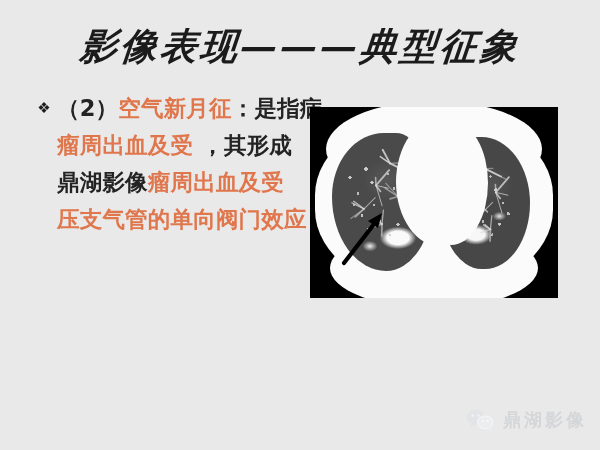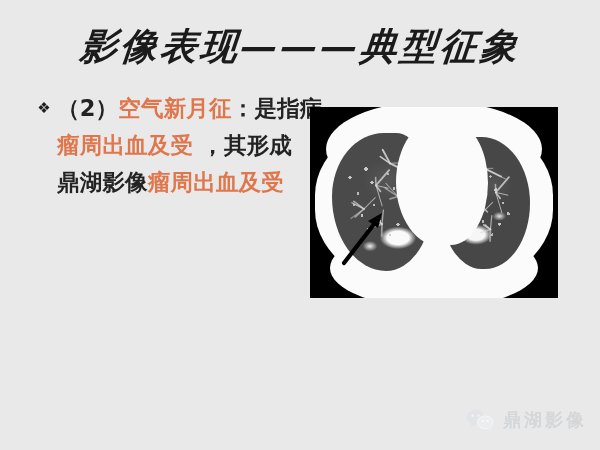--- a/index.html
+++ b/index.html
@@ -233,20 +233,21 @@
 <div id="slide">
 
   <div id="title">影像表现———典型征象</div>
 
   <div id="body-block">
     <div id="bullet-marker">❖</div>
     <div id="lines-host">
         <div class="text-line"><span class="dark">（2）</span><span class="hl">空气新月征</span><span class="dark">：是指病</span></div>
         <div class="text-line"><span class="hl">瘤周出血及受</span><span class="dark"> ，其形成</span></div>
         <div class="text-line"><span class="dark">鼎湖影像</span><span class="hl">瘤周出血及受</span></div>
+        <div class="text-line"><span class="hl">压支气管的单向阀门效应</span></div>
       </div>
   </div>
 
   <div id="ct-panel">
     <div id="ct-inner">
       <div class="chest-oval"></div>
       <div class="chest-oval2"></div>
       <div class="chest-oval3"></div>
 
       <div class="lung" id="lung-right">

